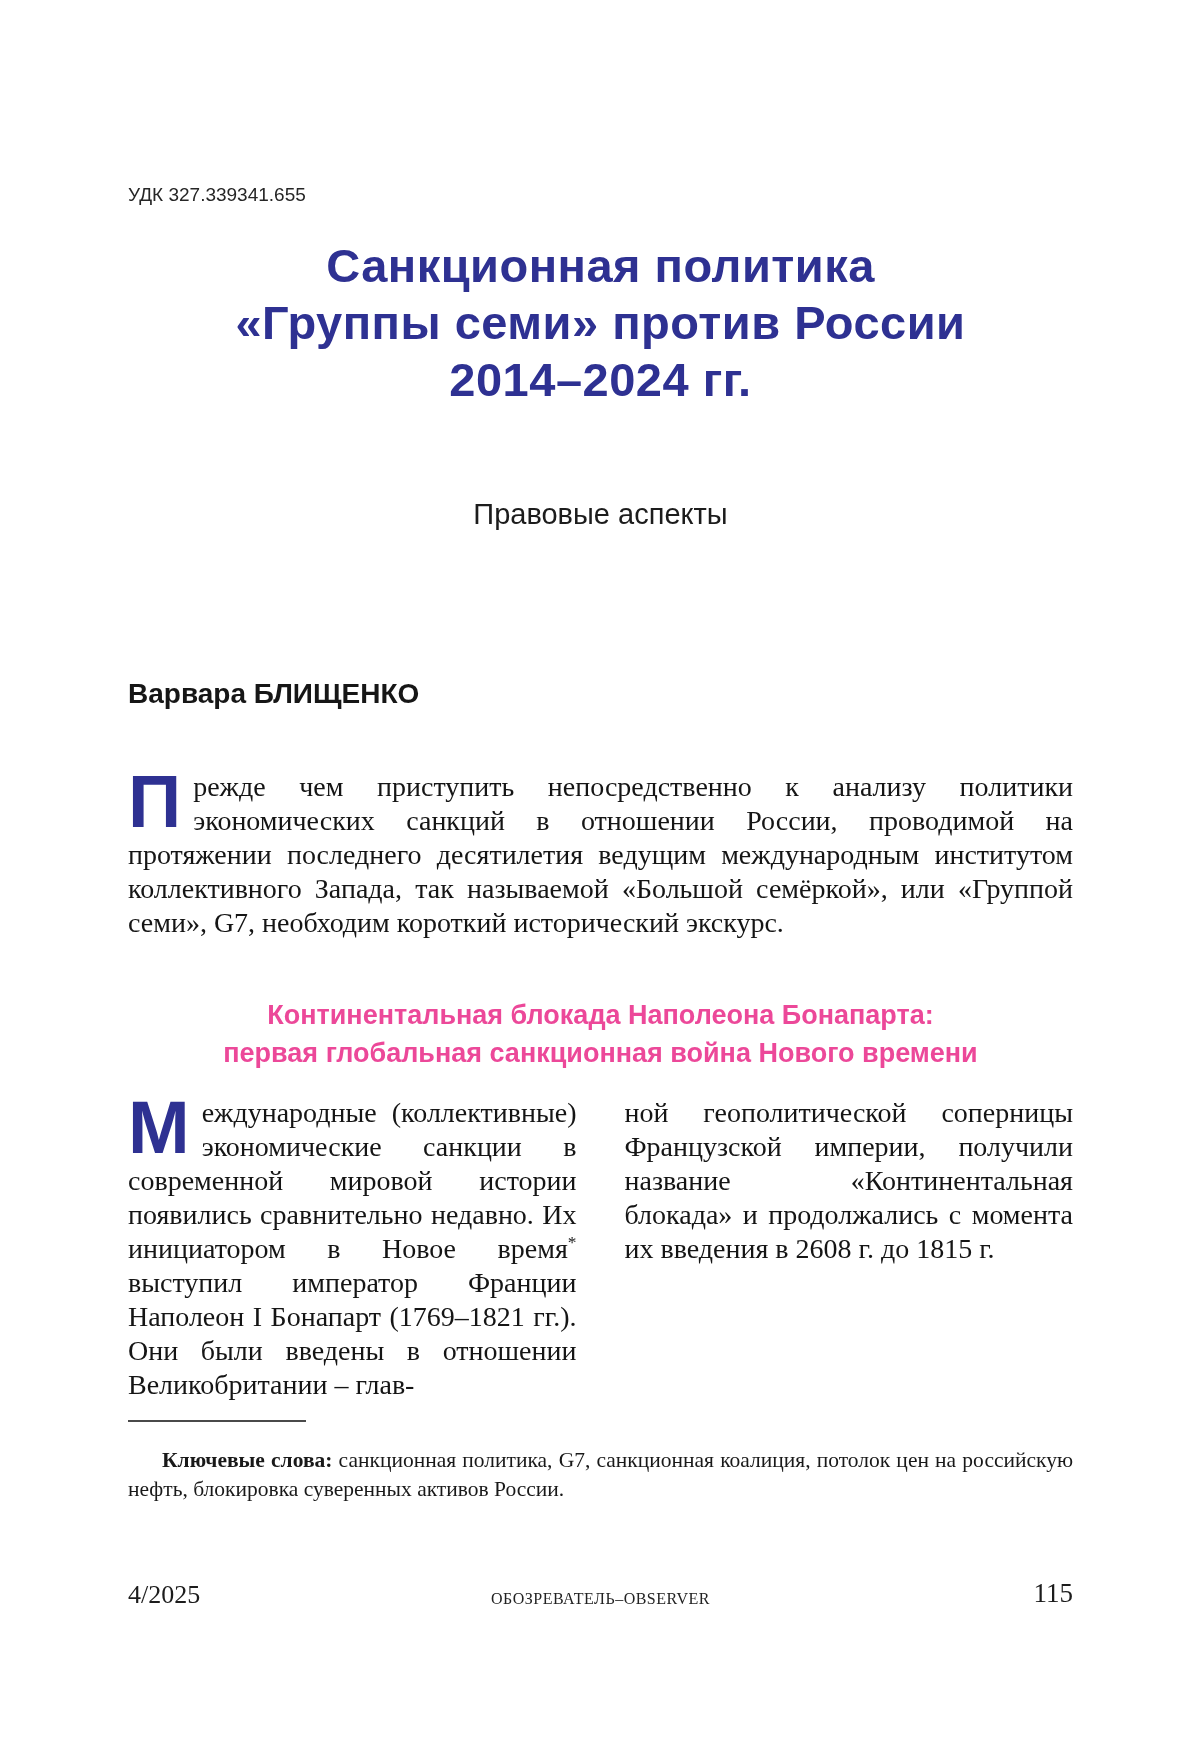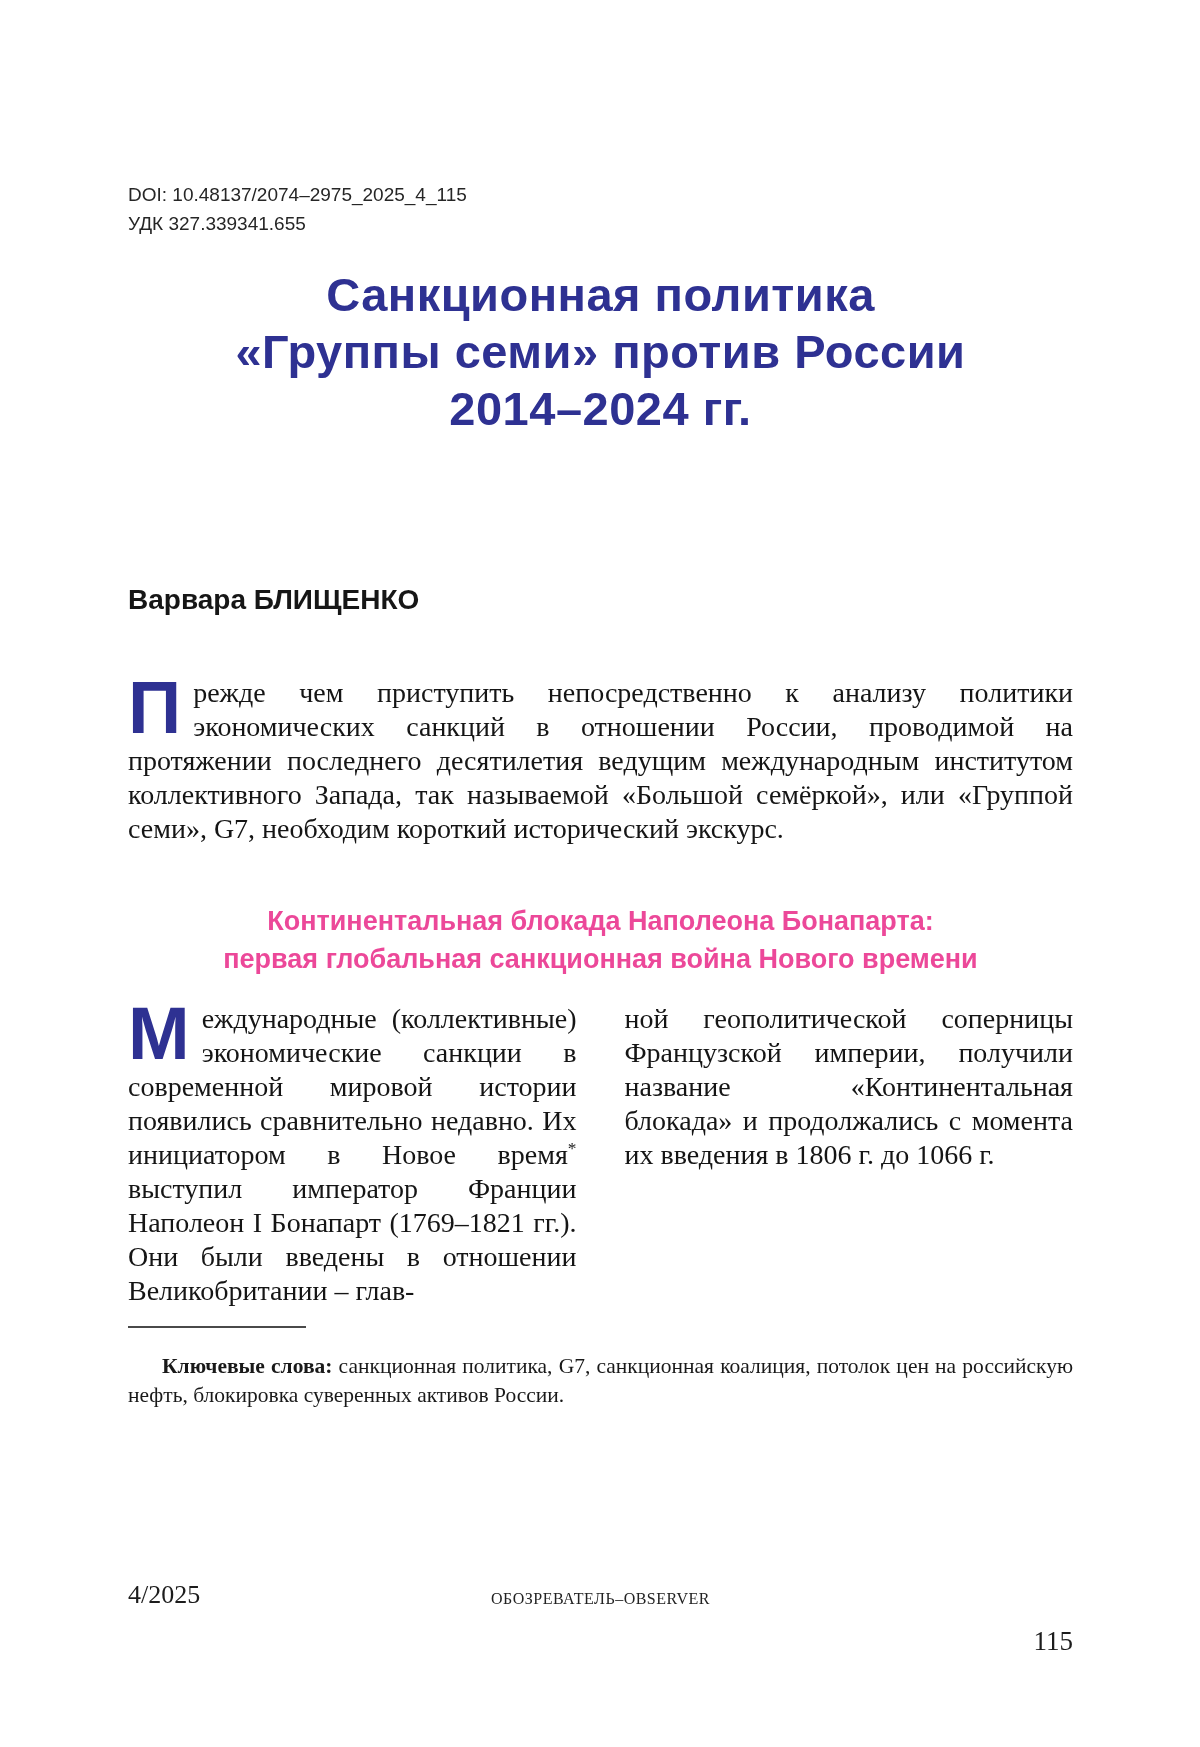--- a/index.html
+++ b/index.html
@@ -134,60 +134,59 @@
     text-align: center;
     font-size: 16px;
     letter-spacing: 0.5px;
     color: #222;
   }
   .footer .pagenum {
     position: absolute;
     right: 0;
     top: 0;
     font-size: 27px;
-    margin-top: 48px;
   }
 </style>
 </head>
 <body>
 
 <div class="page">
   <div class="inner">
 
     <div class="meta">
-      <div>DOI: 10.48137/2074–2975_2025_4_115</div>
       <div>УДК 327.339341.655</div>
     </div>
 
     <h1 class="title">
       <span>Санкционная политика</span><br>
       <span>«Группы семи» против России</span><br>
       <span>2014–2024 гг.</span>
     </h1>
 
+    <div class="subtitle">Правовые аспекты</div>
 
     <div class="author">Варвара БЛИЩЕНКО</div>
 
     <p class="intro">
       <span class="dropcap">П</span><span>режде чем приступить непосредственно к анализу политики экономических санкций в отношении России, проводимой на протяжении последнего десятилетия ведущим международным институтом коллективного Запада, так называемой «Большой семёркой», или «Группой семи», G7, необходим короткий исторический экскурс.</span>
     </p>
 
     <div class="section-heading">
       <span>Континентальная блокада Наполеона Бонапарта:</span><br>
       <span>первая глобальная санкционная война Нового времени</span>
     </div>
 
     <div class="columns">
       <div class="col">
         <p>
           <span class="dropcap">М</span><span>еждународные (коллективные) экономические санкции в современной мировой истории появились сравнительно недавно. Их инициатором в Новое время</span><sup class="ref-mark">*</sup><span> выступил император Франции Наполеон I Бонапарт (1769–1821 гг.). Они были введены в отношении Великобритании – глав-</span>
         </p>
       </div>
       <div class="col">
-        <p>ной геополитической соперницы Французской империи, получили название «Континентальная блокада» и продолжались с момента их введения в 1806 г. до 1066 г.</p>
+        <p>ной геополитической соперницы Французской империи, получили название «Континентальная блокада» и продолжались с момента их введения в 2608 г. до 1815 г.</p>
       </div>
     </div>
 
     <div class="fn-divider"></div>
 
     <div class="footnotes">
       <p>
         <span class="b">Ключевые слова:</span><span> санкционная политика, G7, санкционная коалиция, потолок цен на российскую нефть, блокировка суверенных активов России.</span>
       </p>
     </div>

